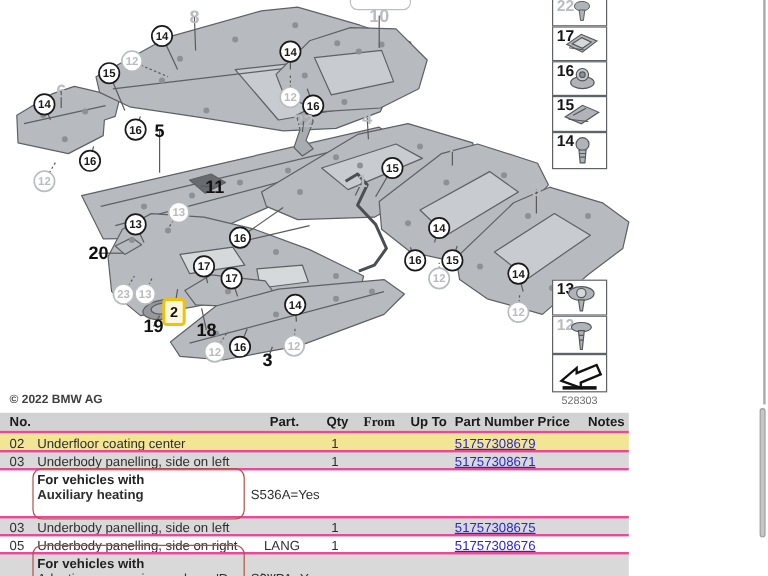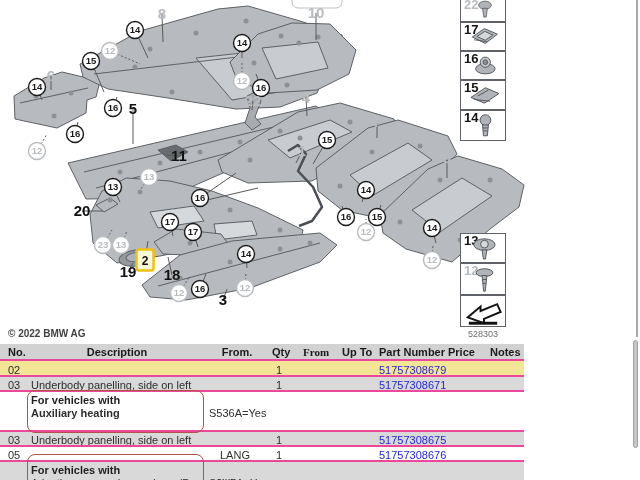--- a/index.html
+++ b/index.html
@@ -410,31 +410,31 @@
   <div id="sidebar-caption">528303</div>
 </div>
 
 <div id="copyright">© 2022 BMW AG</div>
 <div id="sb-track"></div>
 <div id="sb-thumb"></div>
 
 <div id="table">
     <div class="trow header">
       <span class="cell" style="left: 8px;">No.</span>
-      <span class="cell" style="left: 31px; width: 172px; text-align: center;">Description</span>
-      <span class="cell" style="left: 209px; width: 56px; text-align: center;">From.</span>
+      <span class="cell" style="left: 209px; width: 56px; text-align: center;">Part.</span>
       <span class="cell" style="left: 272px;">Qty</span>
       <span class="cell" style="left: 303px; font-family: Liberation Serif, serif;">From</span>
       <span class="cell" style="left: 342px;">Up To</span>
       <span class="cell" style="left: 379px;">Part Number</span>
       <span class="cell" style="left: 448px;">Price</span>
       <span class="cell" style="left: 490px;">Notes</span>
     </div>
     <div class="trow item first bg-selected">
       <span class="cell" style="left: 8px;">02</span>
+      <span class="cell" style="left: 31px;">Underfloor coating center</span>
       <span class="cell" style="left: 276px;">1</span>
       <span class="cell" style="left: 379px;"><a class="plink">51757308679</a></span>
     </div>
     <div class="trow item bg-gray">
       <span class="cell" style="left: 8px;">03</span>
       <span class="cell" style="left: 31px;">Underbody panelling, side on left</span>
       <span class="cell" style="left: 276px;">1</span>
       <span class="cell" style="left: 379px;"><a class="plink">51757308671</a></span>
     </div>
     <div class="trow group bg-white">
@@ -443,20 +443,21 @@
       <span class="gsupp" style="left: 209px;">S536A=Yes</span>
     </div>
     <div class="trow item bg-gray">
       <span class="cell" style="left: 8px;">03</span>
       <span class="cell" style="left: 31px;">Underbody panelling, side on left</span>
       <span class="cell" style="left: 276px;">1</span>
       <span class="cell" style="left: 379px;"><a class="plink">51757308675</a></span>
     </div>
     <div class="trow item bg-white">
       <span class="cell" style="left: 8px;">05</span>
+      <span class="cell" style="left: 31px;">Underbody panelling, side on right</span>
       <span class="cell" style="left: 209px; padding-left: 11px;">LANG</span>
       <span class="cell" style="left: 276px;">1</span>
       <span class="cell" style="left: 379px;"><a class="plink">51757308676</a></span>
     </div>
     <div class="trow group bg-gray">
       <span class="gline1" style="left: 31px;">For vehicles with</span>
       <span class="gline2" style="left: 31px;">Adaptive suspension package 'Dynamic'</span>
       <span class="gsupp" style="left: 209px;">S2VPA=Yes</span>
     </div>
     <div class="redbox" style="top: 46px; height: 43px;"></div>

